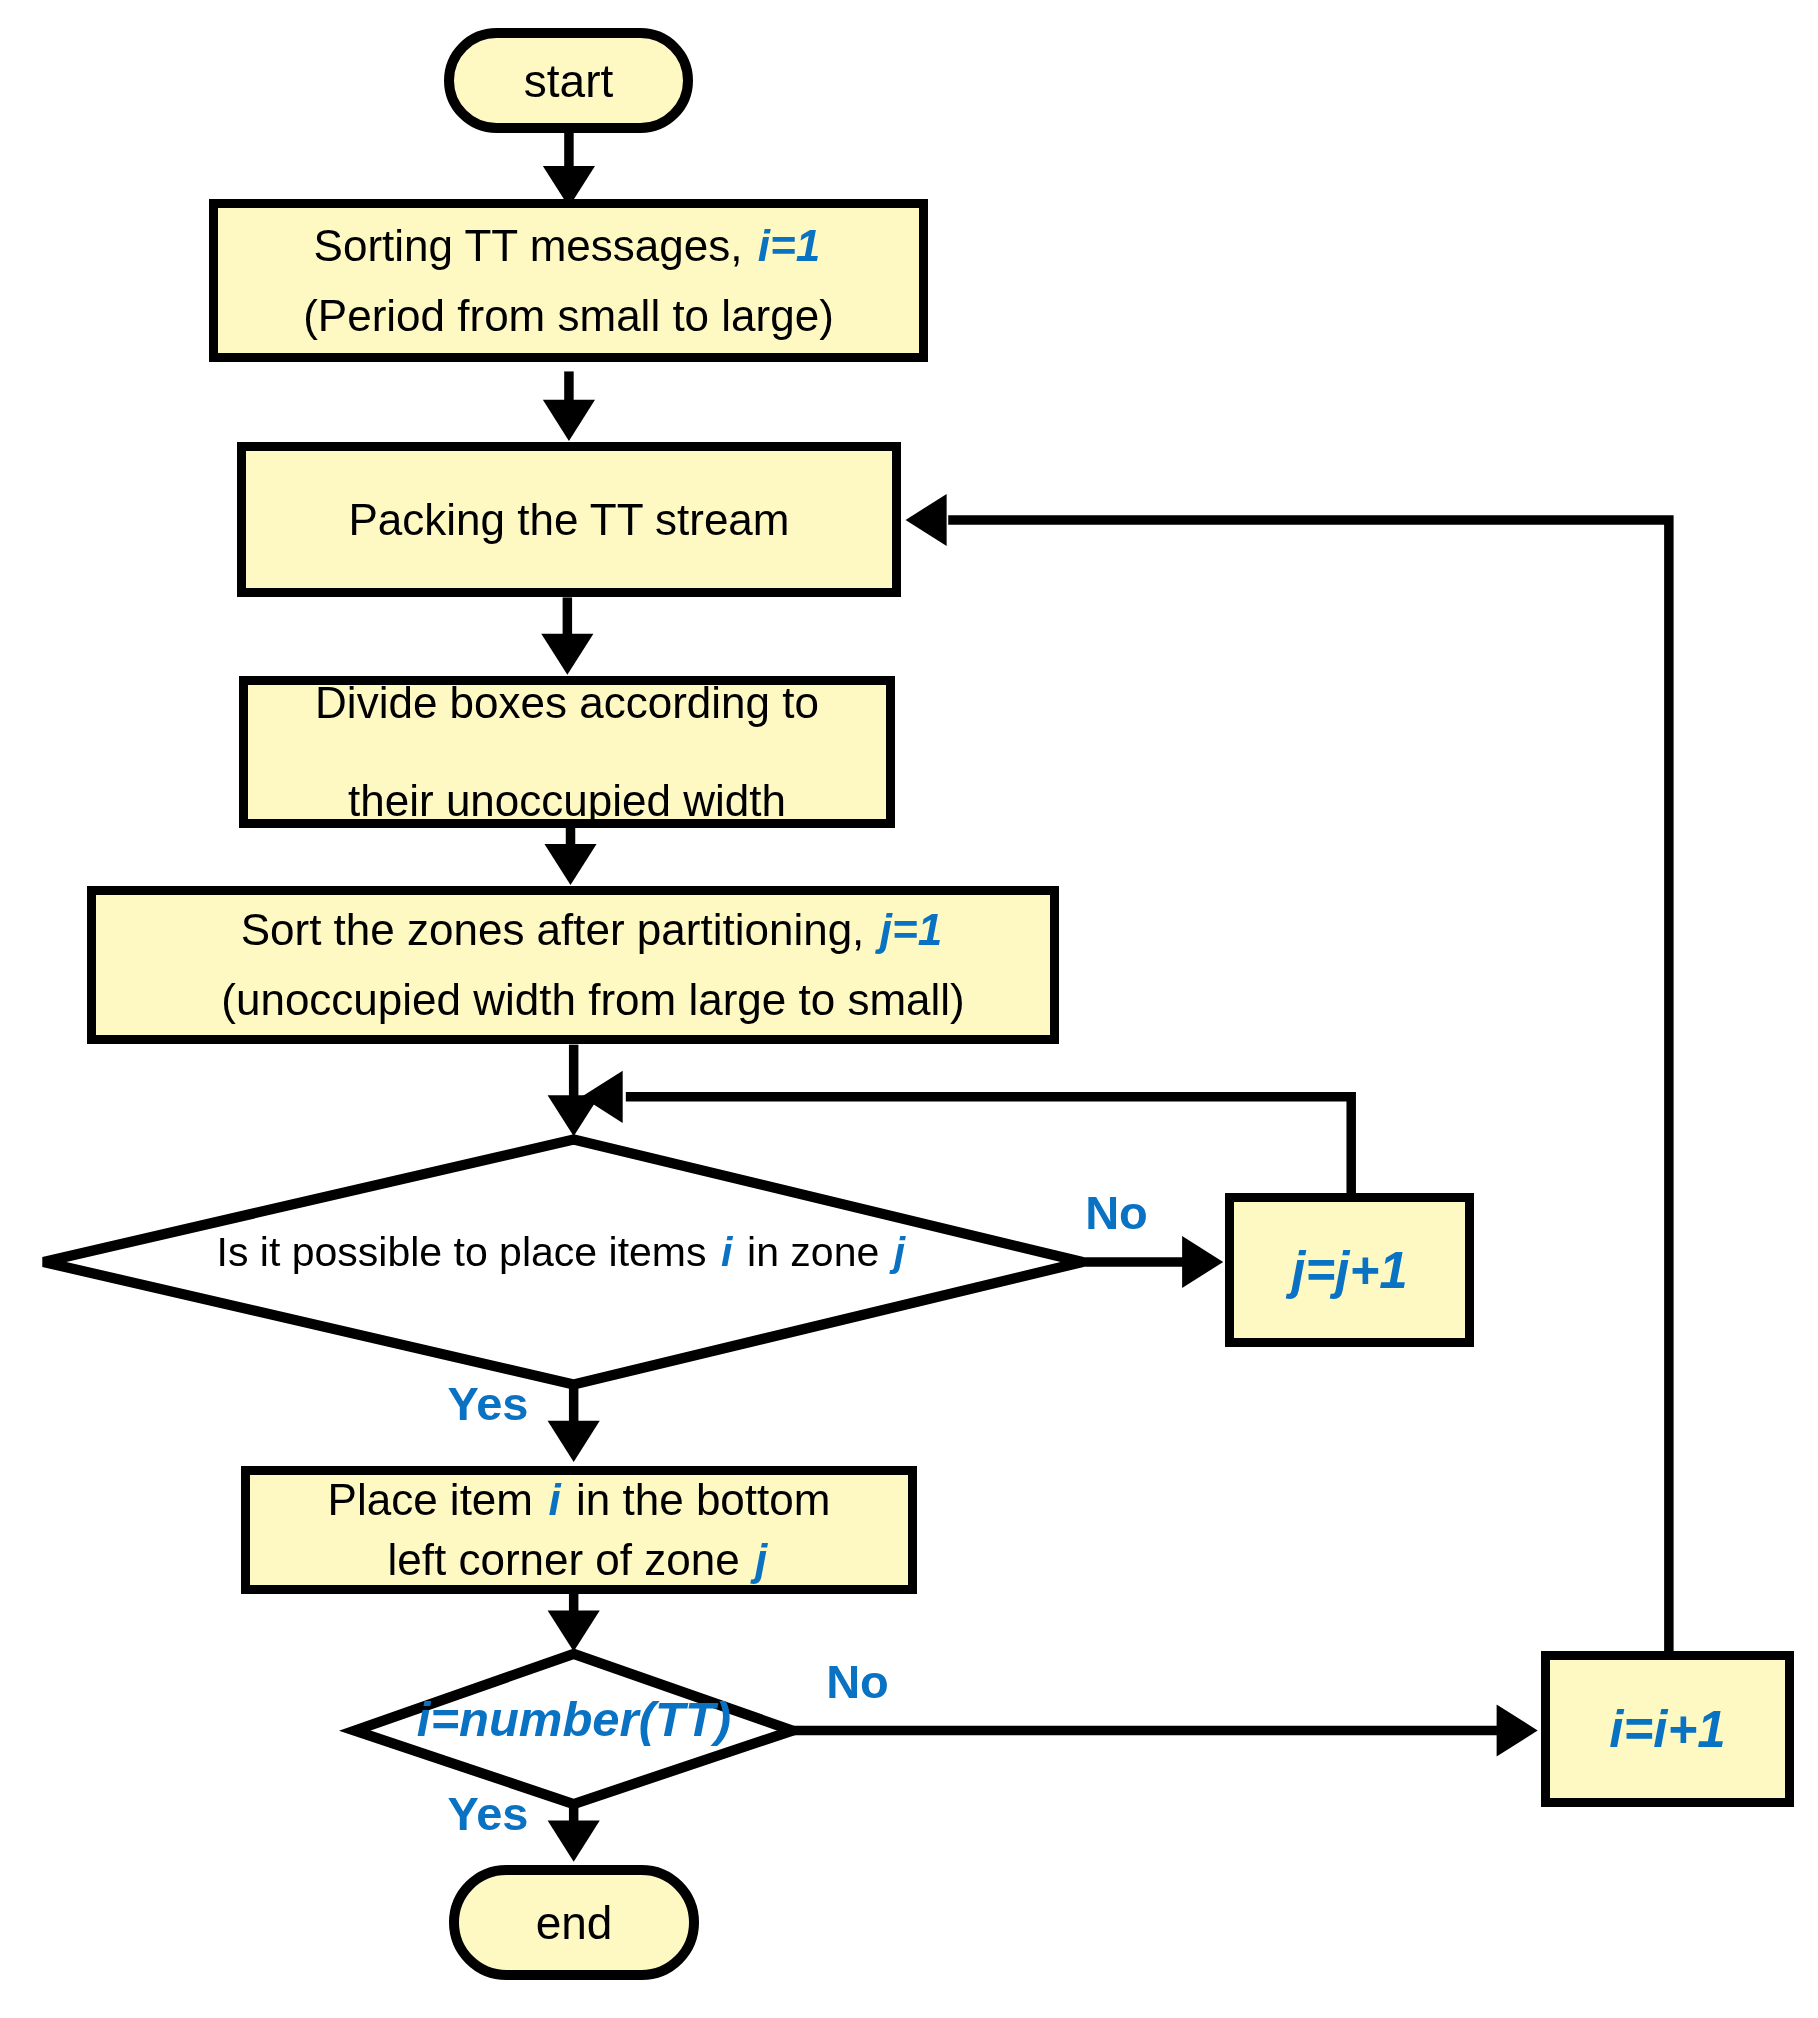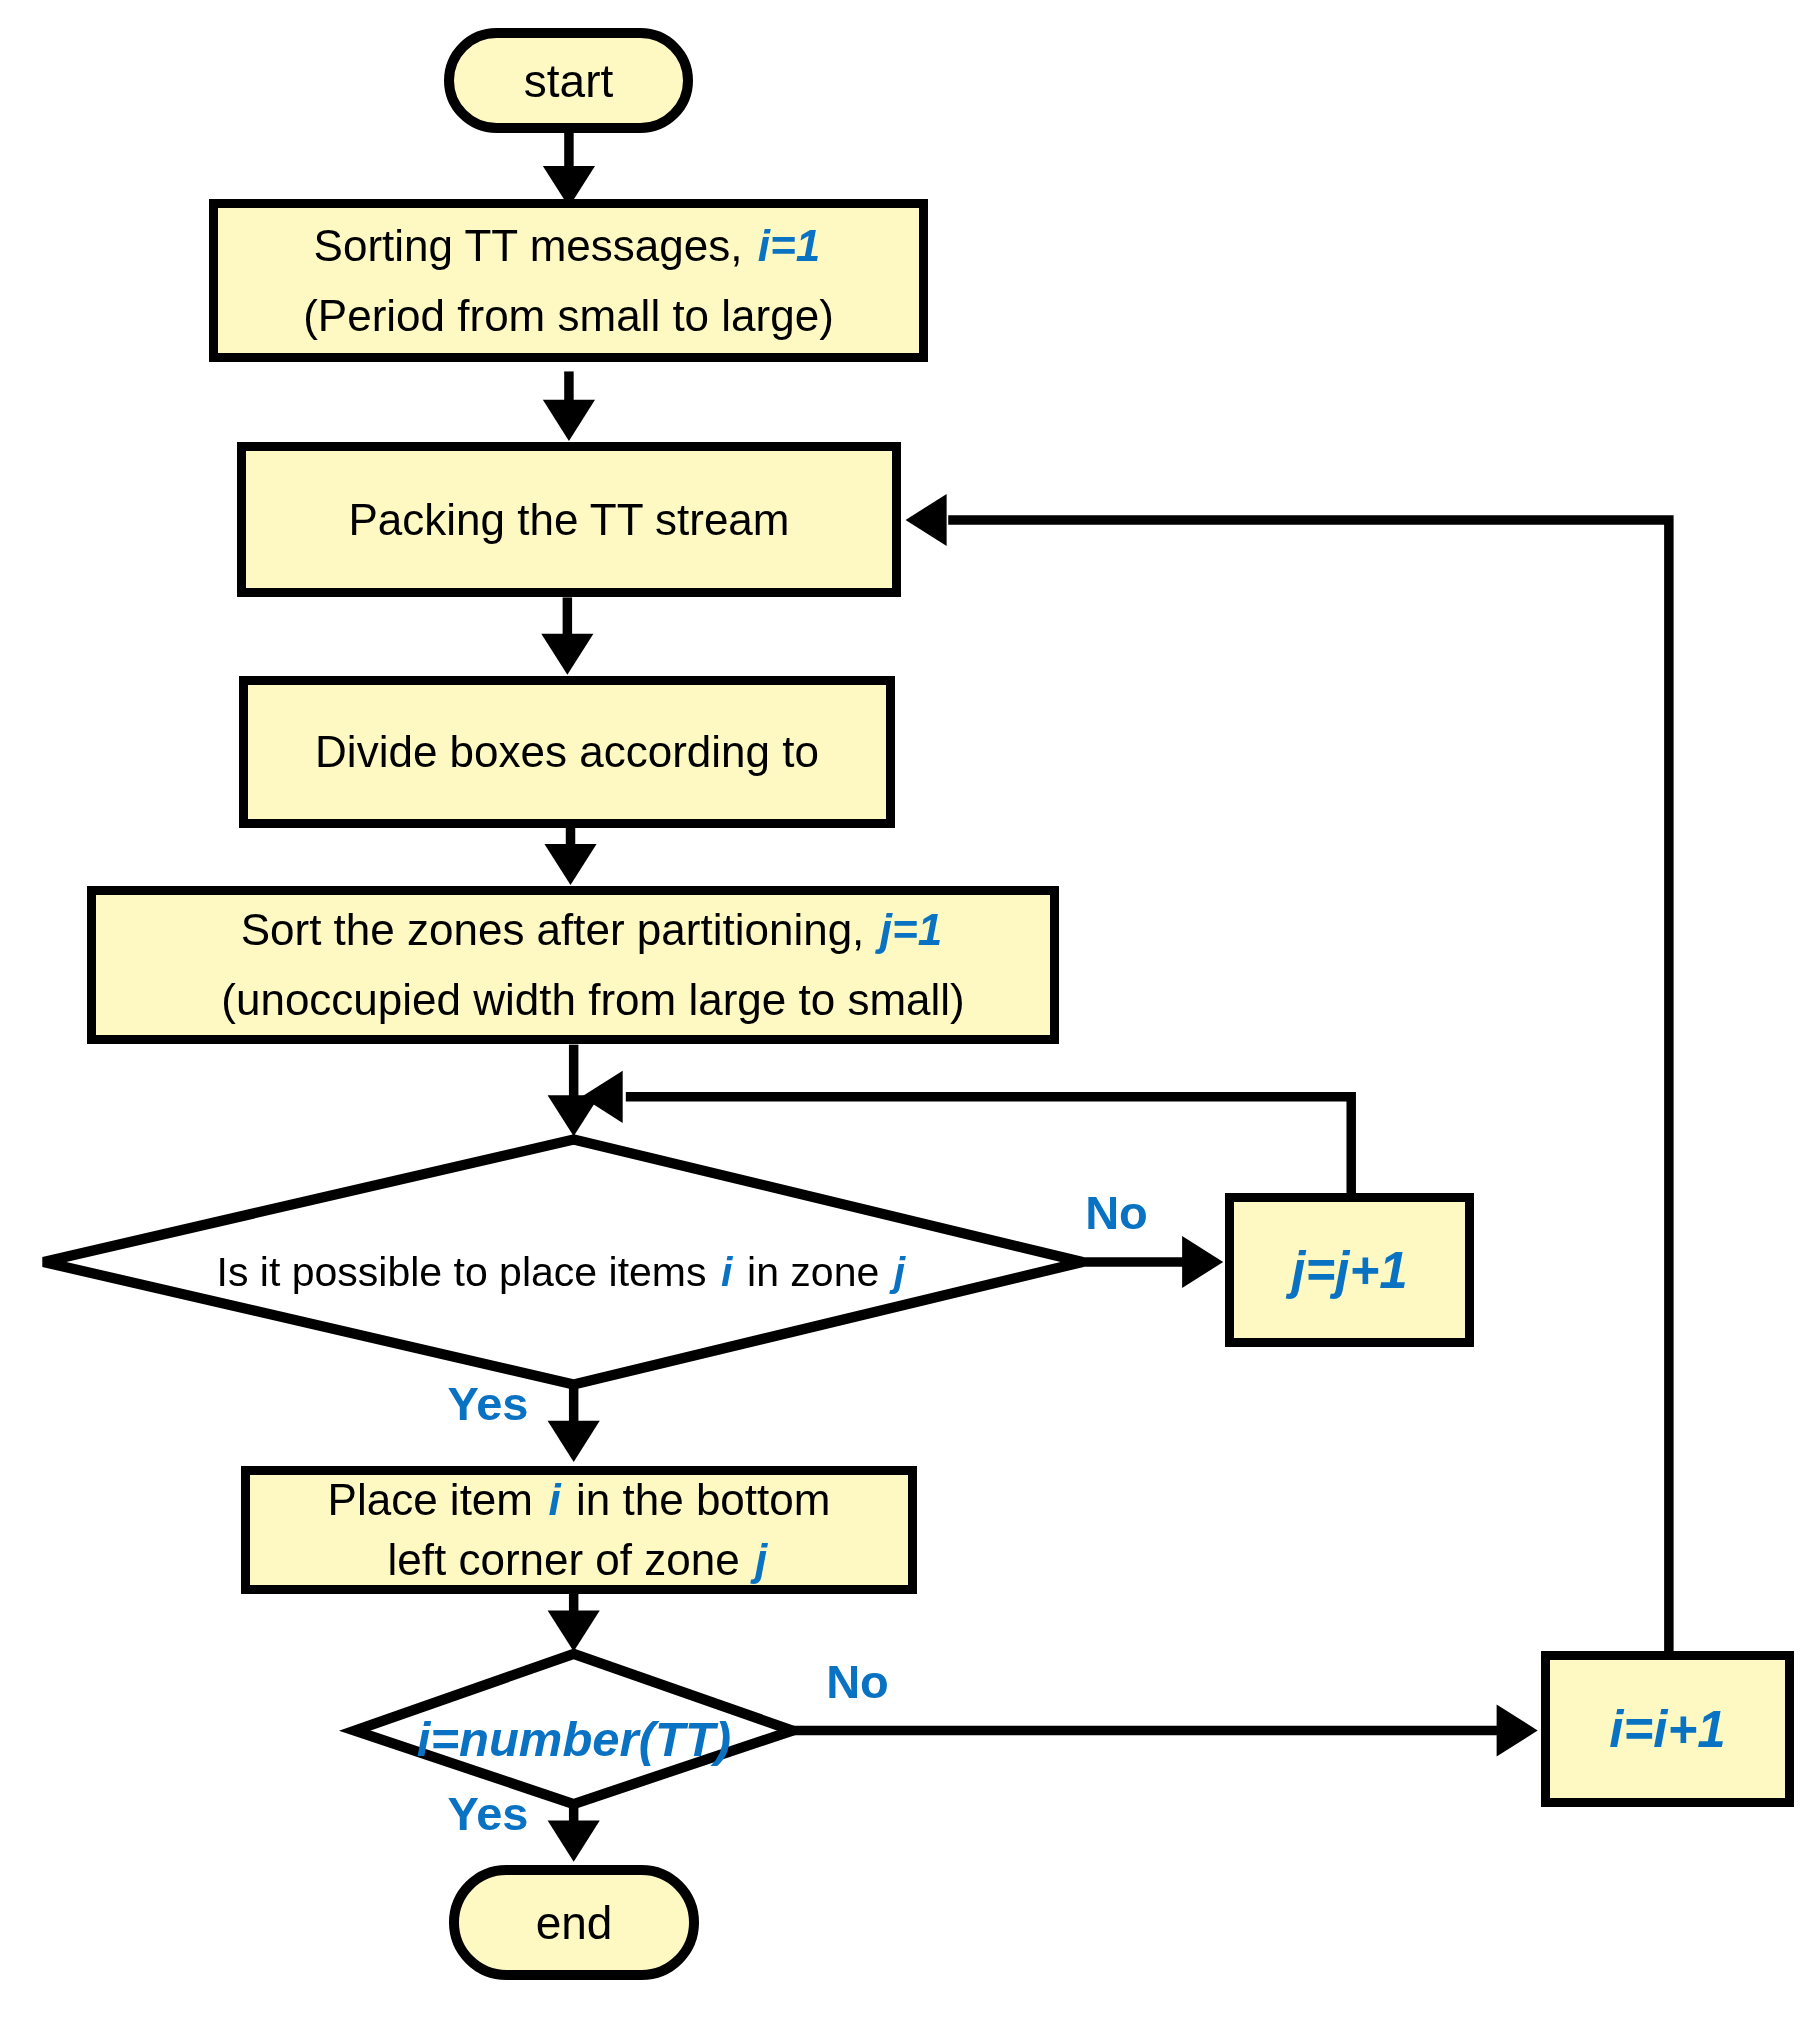--- a/index.html
+++ b/index.html
@@ -16,21 +16,21 @@
     position: absolute; box-sizing: border-box; background: #fef9c3;
     display: flex; flex-direction: column; align-items: center; justify-content: center;
     text-align: center; z-index: 2;
   }
   .box  { border: 9.5px solid var(--line); }
   .terminal { border: 10.3px solid var(--line); border-radius: 63px; font-size: 46px; }
   .tline { font-size: 44px; line-height: 70px; white-space: nowrap; }
   .tight .tline { line-height: 60px; }
   .em { color: var(--accent); font-style: italic; font-weight: bold; padding: 0 3.2px; }
   .dtext {
-    position: absolute; z-index: 2; display: flex; align-items: flex-end; justify-content: center;
+    position: absolute; z-index: 2; display: flex; align-items: flex-start; justify-content: center;
     text-align: center; white-space: nowrap; background: transparent;
   }
   .dtext .tline { font-size: 41px; }
   .blue-node { color: var(--accent); font-style: italic; font-weight: bold; font-size: 51px; }
   .decision2-label { color: var(--accent); font-style: italic; font-weight: bold; font-size: 49px; }
   .elabel {
     position: absolute; z-index: 2; color: var(--accent); font-weight: bold; font-size: 47px;
     display: flex; align-items: center; justify-content: center; white-space: nowrap;
   }
 </style>
@@ -80,20 +80,21 @@
   <div class="tline"><span>Sorting TT messages, </span><span class="em">i=1</span></div>
   <div class="tline"><span>(Period from small to large)</span></div>
 </div>
 
 <div class="node box" style="left:237px; top:442px; width:664px; height:155px;">
   <div class="tline"><span>Packing the TT stream</span></div>
 </div>
 
 <div class="node box" style="left:239px; top:676px; width:656px; height:152px;gap:28px;">
   <div class="tline"><span>Divide boxes according to</span></div>
+  <div class="tline"><span>their unoccupied width</span></div>
 </div>
 
 <div class="node box" style="left:87px; top:886px; width:972px; height:158px;padding-left:40px;">
   <div class="tline"><span>Sort the zones after partitioning, </span><span class="em">j=1</span></div>
   <div class="tline"><span>(unoccupied width from large to small)</span></div>
 </div>
 
 <div class="dtext" style="left:49px; top:1217px; width:1027px; height:90px;">
   <div class="tline"><span>Is it possible to place items </span><span class="em">i</span><span> in zone </span><span class="em">j</span></div>
 </div>

